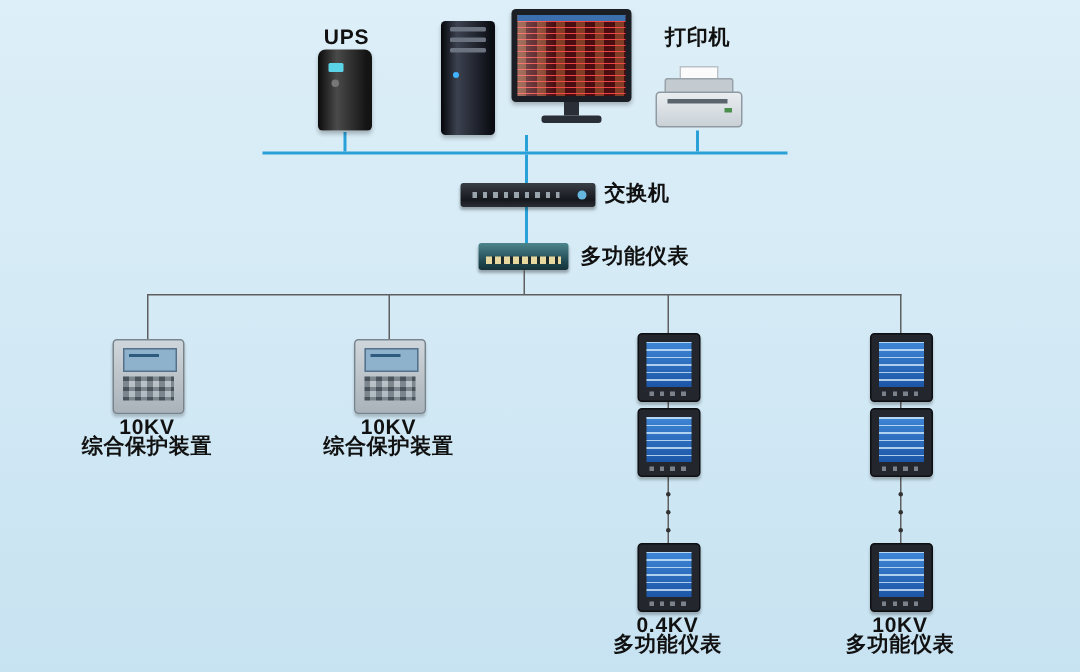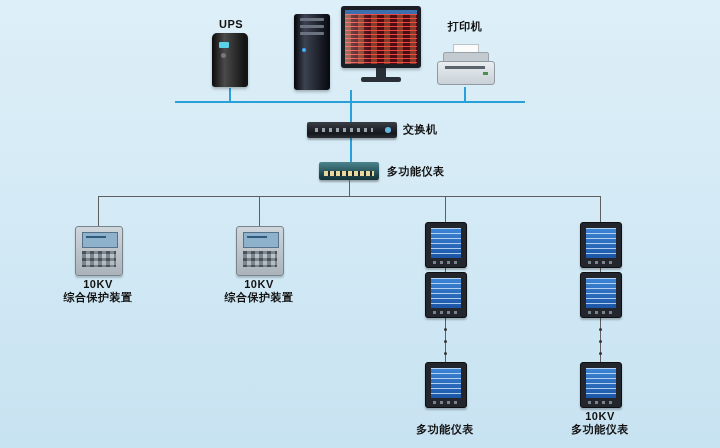--- a/index.html
+++ b/index.html
@@ -2,21 +2,21 @@
 <html><head>
 <meta charset="utf-8">
 <style>
   html,body{margin:0;padding:0;}
   #stage{
     position:relative; width:720px; height:448px; overflow:hidden;
     background:linear-gradient(180deg,#ddeff8 0%,#d2e9f5 55%,#c7e2f1 100%);
     font-family:"Liberation Sans",sans-serif;
   }
   .lbl{
-    position:absolute; font-weight:bold; font-size:11px; color:#111;
+    position:absolute; font-weight:bold; font-size:14px; color:#111;
     text-align:center; letter-spacing:.5px; line-height:13px; white-space:nowrap;
   }
   .lbl.left{text-align:left;font-family:Liberation Serif, serif;}
   .bus{position:absolute; background:#2aa0d8;}
   .wire{position:absolute; background:#5f5f5f;}
   .node{position:absolute;}
 
   
   .ups{width:36px;height:54px;border-radius:5px 5px 3px 3px;
     background:linear-gradient(90deg,#0b0b0b,#4a4a4a 35%,#141414 90%);
@@ -115,21 +115,21 @@
     <div class="led"></div>
   </div>
   <div class="node monitor" style="left:341px;top:6px;">
     <div class="screen">
       <div class="hdr"></div>
     </div>
   </div>
   <div class="node mon-neck" style="left:376px;top:68px;"></div>
   <div class="node mon-base" style="left:361px;top:77px;"></div>
 
-  <div class="lbl" style="left:430px;top:20px;width:70px;">打印机</div>
+  <div class="lbl" style="left:430px;top:20px;width:70px;font-family:Liberation Mono, monospace;">打印机</div>
   <div class="node printer" style="left:437px;top:44px;">
     <div class="paper"></div>
     <div class="top"></div>
     <div class="body"></div>
     <div class="slot"></div>
     <div class="pbtn"></div>
   </div>
 
   <div class="node switch" style="left:307px;top:122px;">
     <div class="ports"></div>
@@ -175,20 +175,21 @@
     <div class="screen"></div>
     <div class="btns"></div>
   </div>
   <div class="dot" style="left:444px;top:328px;"></div>
   <div class="dot" style="left:444px;top:340px;"></div>
   <div class="dot" style="left:444px;top:352px;"></div>
   <div class="node meter" style="left:425px;top:362px;">
     <div class="screen"></div>
     <div class="btns"></div>
   </div>
+  <div class="lbl" style="left:395px;top:410px;width:100px;">0.4KV</div>
   <div class="lbl" style="left:395px;top:423px;width:100px;">多功能仪表</div>
 
   <div class="node meter" style="left:580px;top:222px;">
     <div class="screen"></div>
     <div class="btns"></div>
   </div>
   <div class="node meter" style="left:580px;top:272px;">
     <div class="screen"></div>
     <div class="btns"></div>
   </div>

